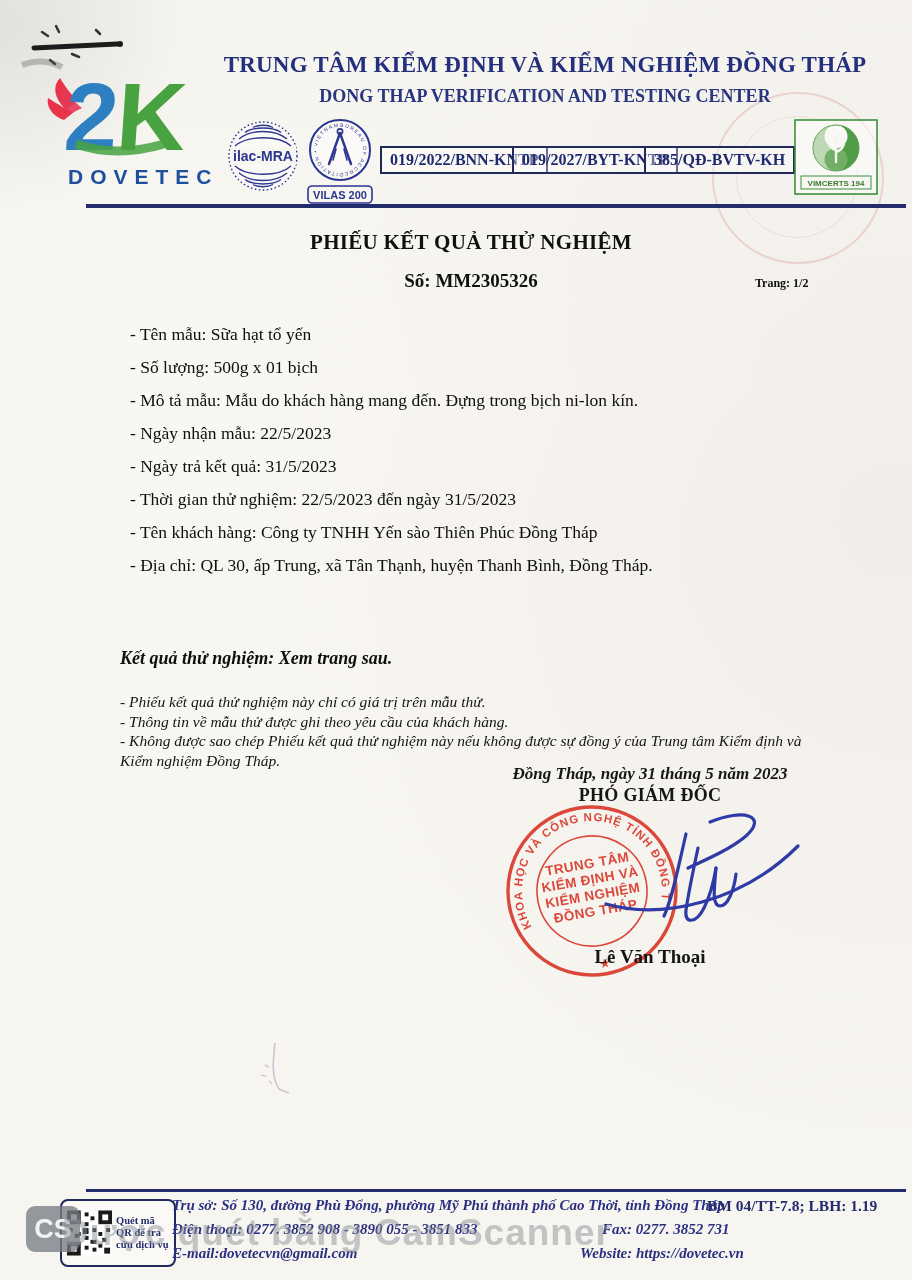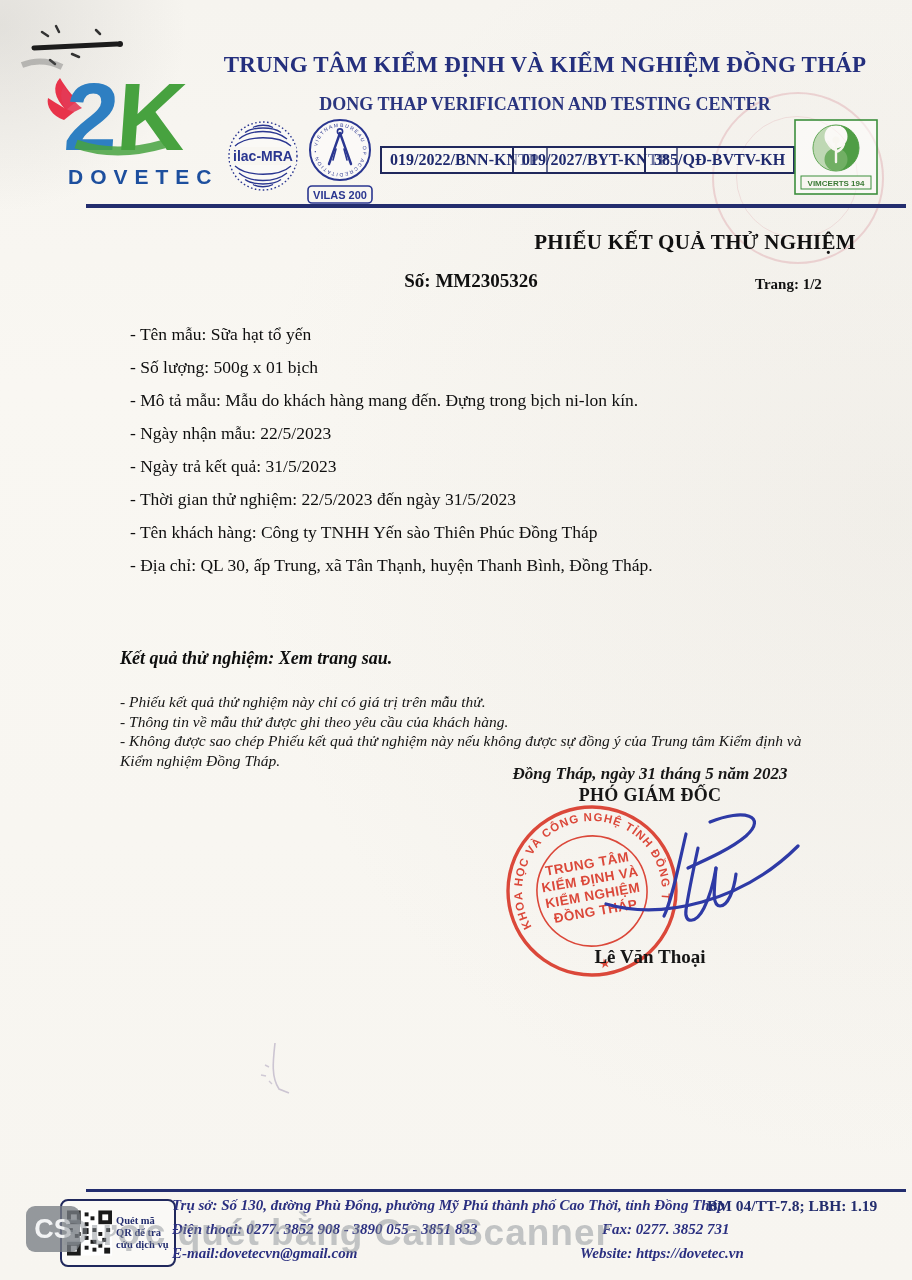--- a/index.html
+++ b/index.html
@@ -6,27 +6,27 @@
   .page{
     position:relative; width:912px; height:1280px; margin:0 auto;
     background:
       radial-gradient(circle at 98% 40%, rgba(205,200,192,.18), rgba(0,0,0,0) 55%),
       radial-gradient(circle at 0% 2%, rgba(190,188,184,.35), rgba(0,0,0,0) 12%),
       linear-gradient(180deg,#f6f4ef 0%,#f9f7f2 30%,#f7f5f0 100%);
     font-family:"Liberation Serif", serif; color:#161616; overflow:hidden;
   }
   .abs{position:absolute;}
   .hdr-vi{font-size:23px;font-weight:bold;color:#242f7d;letter-spacing:.2px;}
-  .hdr-en{font-size:18px;font-weight:bold;color:#2a357f;margin-top:16px;}
+  .hdr-en{font-size:18px;font-weight:bold;color:#2a357f;margin-top:8px;}
   .acc-box{border:2px solid #20285c;color:#1f2a6e;font-weight:bold;font-size:16px;
            padding:3px 8px;background:rgba(255,255,255,.35);white-space:nowrap;}
   .rule{background:#232d6e;}
-  .doc-title{font-size:21px;font-weight:bold;letter-spacing:.3px;color:#101010;text-align:right;}
+  .doc-title{font-size:21px;font-weight:bold;letter-spacing:.3px;color:#101010;text-align:center;}
   .doc-no{font-size:19px;font-weight:bold;text-align:center;color:#101010;}
-  .page-no{font-size:15px;font-weight:600;color:#101010;}
+  .page-no{font-size:12px;font-weight:600;color:#101010;}
   .details{font-size:17.5px;line-height:33px;color:#0e0e0e;}
   .details .row{white-space:nowrap;}
   .cb{display:inline-block;width:14px;height:14px;border:1.6px solid #111;vertical-align:-1px;
       line-height:12px;text-align:center;font-size:13px;font-weight:bold;}
   .result-line{font-size:18px;font-weight:bold;font-style:italic;color:#0e0e0e;}
   .notes{font-size:15.5px;font-style:italic;line-height:19.5px;color:#141414;}
   .sig-block{text-align:center;}
   .sig-date{font-size:17px;font-weight:bold;font-style:italic;}
   .sig-title{font-size:18px;font-weight:bold;letter-spacing:.3px;line-height:22px;}
   .sig-name{font-size:19px;font-weight:bold;text-align:center;}

